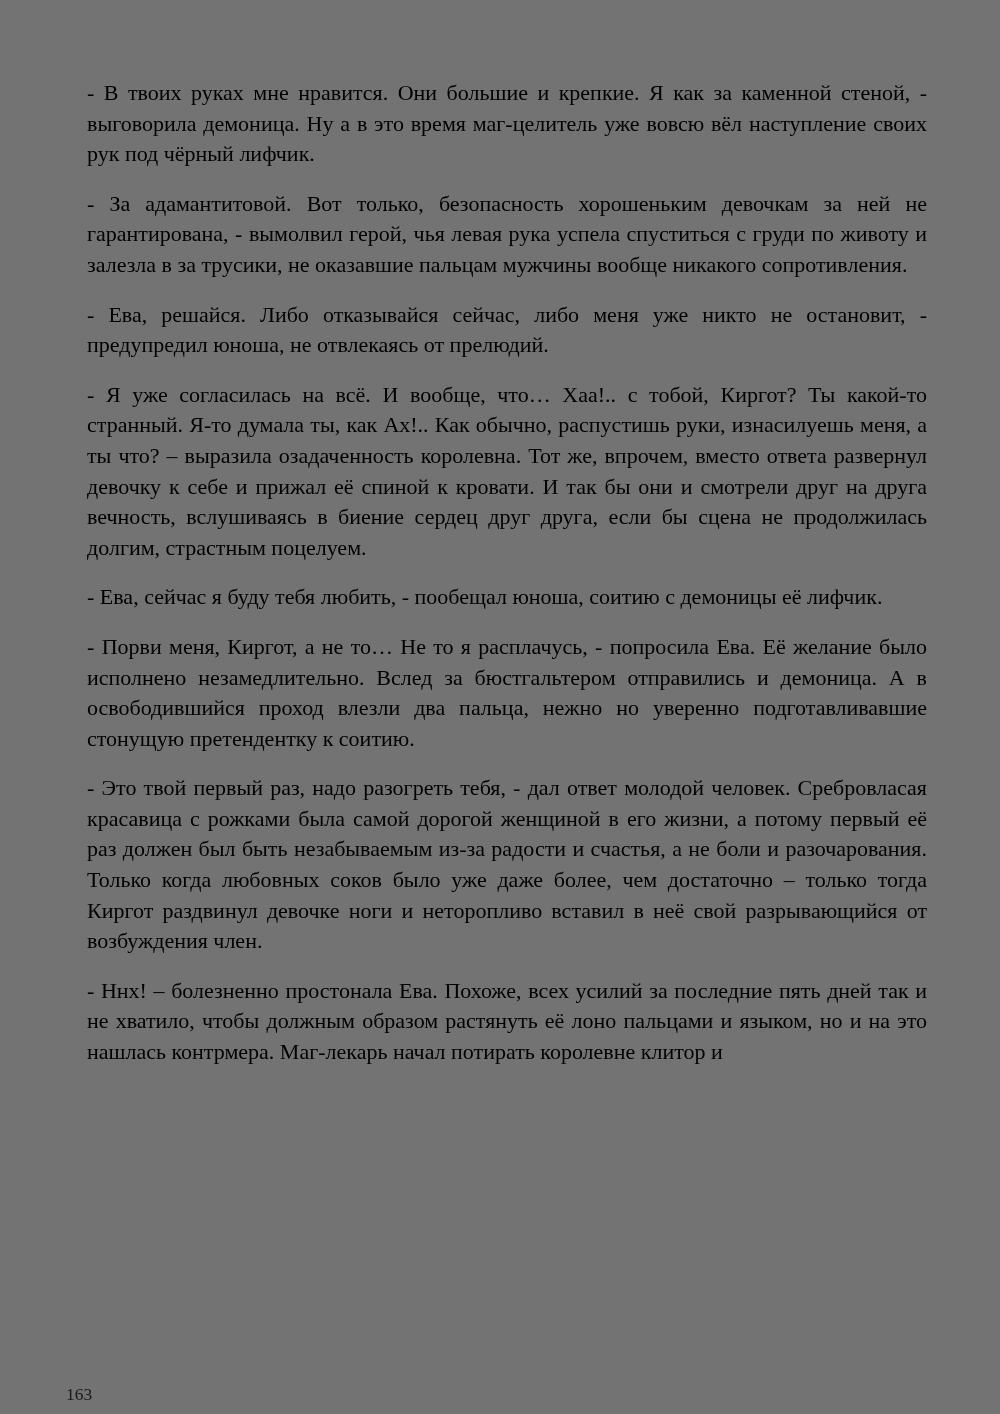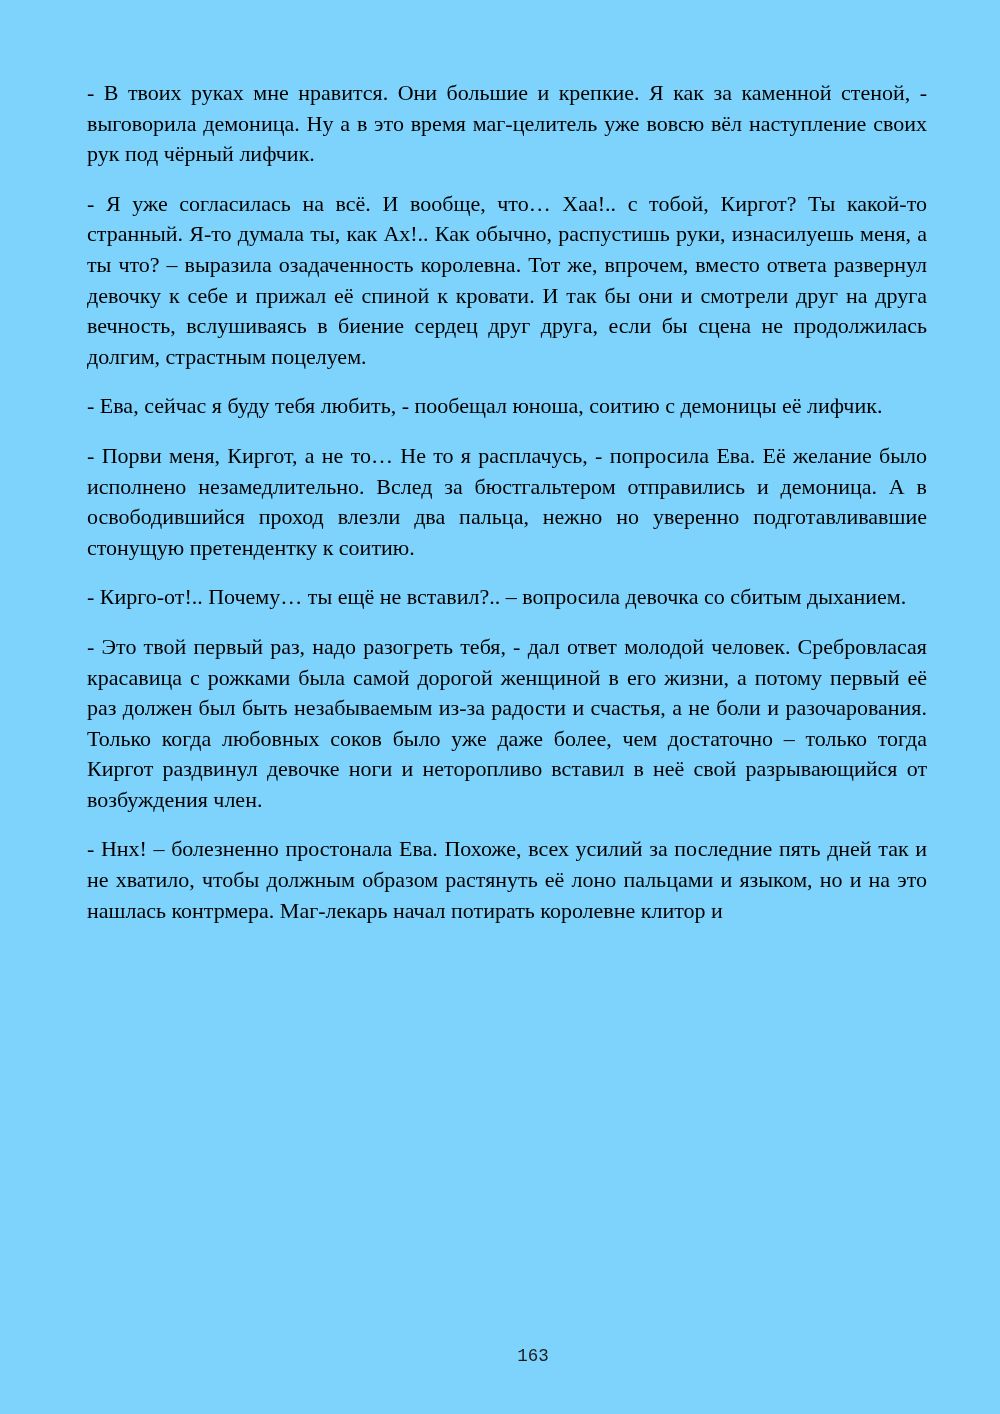--- a/index.html
+++ b/index.html
@@ -4,21 +4,21 @@
 <style>
   html, body {
     margin: 0;
     padding: 0;
     background: #ffffff;
   }
   .page {
     position: relative;
     width: 1000px;
     height: 1414px;
-    background: #7dd3fc;
+    background: #737373;
     overflow: hidden;
   }
   .text-block {
     position: absolute;
     left: 87px;
     top: 78px;
     width: 840px;
     font-family: "Liberation Serif", "DejaVu Serif", serif;
     font-size: 22px;
     line-height: 30.6px;
@@ -27,37 +27,38 @@
   }
   .text-block p {
     margin: 0 0 19px 0;
     padding: 0;
   }
   .text-block p:last-child {
     margin-bottom: 4px;
   }
   .page-number {
     position: absolute;
-    top: 1346px;
+    top: 1384px;
     left: 0;
     right: 0;
     padding-left: 66px; 
-    text-align: center;
-    font-family: Liberation Mono, monospace;
+    text-align: left;
+    font-family: Liberation Serif, serif;
     font-size: 17.5px;
     color: #1a1a1a;
   }
 </style>
 </head>
 <body>
 
 <div class="page">
   <div class="text-block">
     <p>- В твоих руках мне нравится. Они большие и крепкие. Я как за каменной стеной, - выговорила демоница. Ну а в это время маг-целитель уже вовсю вёл наступление своих рук под чёрный лифчик.</p>
+    <p>- За адамантитовой. Вот только, безопасность хорошеньким девочкам за ней не гарантирована, - вымолвил герой, чья левая рука успела спуститься с груди по животу и залезла в за трусики, не оказавшие пальцам мужчины вообще никакого сопротивления.</p>
+    <p>- Ева, решайся. Либо отказывайся сейчас, либо меня уже никто не остановит, - предупредил юноша, не отвлекаясь от прелюдий.</p>
     <p>- Я уже согласилась на всё. И вообще, что… Хаа!.. с тобой, Киргот? Ты какой-то странный. Я-то думала ты, как Ах!.. Как обычно, распустишь руки, изнасилуешь меня, а ты что? – выразила озадаченность королевна. Тот же, впрочем, вместо ответа развернул девочку к себе и прижал её спиной к кровати. И так бы они и смотрели друг на друга вечность, вслушиваясь в биение сердец друг друга, если бы сцена не продолжилась долгим, страстным поцелуем.</p>
     <p>- Ева, сейчас я буду тебя любить, - пообещал юноша, соитию с демоницы её лифчик.</p>
     <p>- Порви меня, Киргот, а не то… Не то я расплачусь, - попросила Ева. Её желание было исполнено незамедлительно. Вслед за бюстгальтером отправились и демоница. А в освободившийся проход влезли два пальца, нежно но уверенно подготавливавшие стонущую претендентку к соитию.</p>
-    <p>- Кирго-от!.. Почему… ты ещё не вставил?.. – вопросила девочка со сбитым дыханием.</p>
     <p>- Это твой первый раз, надо разогреть тебя, - дал ответ молодой человек. Сребровласая красавица с рожками была самой дорогой женщиной в его жизни, а потому первый её раз должен был быть незабываемым из-за радости и счастья, а не боли и разочарования. Только когда любовных соков было уже даже более, чем достаточно – только тогда Киргот раздвинул девочке ноги и неторопливо вставил в неё свой разрывающийся от возбуждения член.</p>
     <p>- Ннх! – болезненно простонала Ева. Похоже, всех усилий за последние пять дней так и не хватило, чтобы должным образом растянуть её лоно пальцами и языком, но и на это нашлась контрмера. Маг-лекарь начал потирать королевне клитор и</p>
   </div>
   <div class="page-number">163</div>
 </div>
 
 </body></html>

